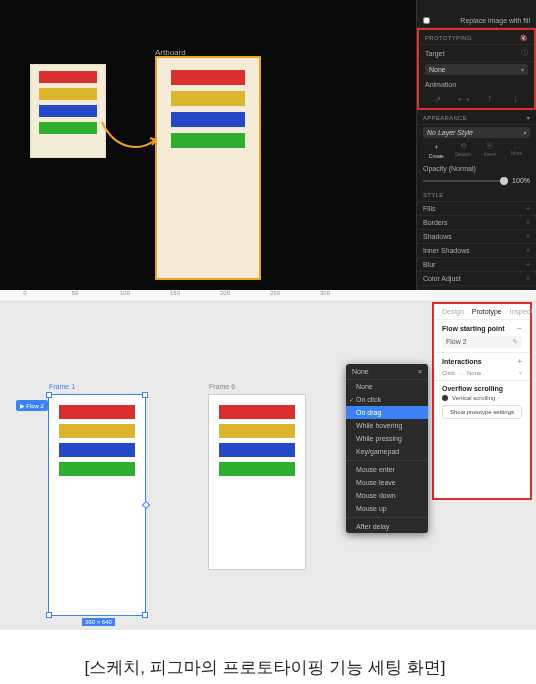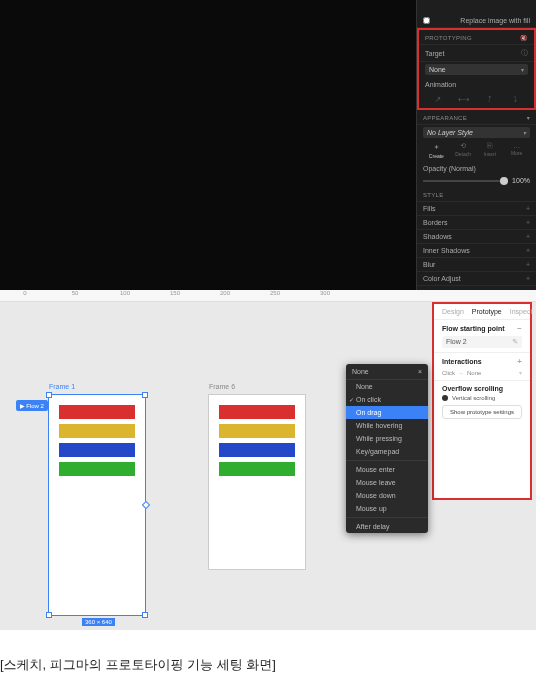--- a/index.html
+++ b/index.html
@@ -70,26 +70,45 @@
   .fg-section { padding: 4px 8px; border-bottom: 1px solid #eee; }
   .fg-sec-title { font-weight: 600; color: #222; margin-bottom: 3px; display: flex; justify-content: space-between; align-items: center; }
   .fg-sec-title span.ic { color: #aaa; font-size: 8px; }
   .fg-flow-name { background: #f4f4f4; padding: 2px 4px; border-radius: 2px; display: flex; justify-content: space-between; }
   .fg-int-row { display: flex; align-items: center; gap: 3px; font-size: 6px; color: #888; }
   .fg-int-row .arr { color: #bbb; }
   .fg-radio { display: flex; align-items: center; gap: 4px; font-size: 6px; }
   .fg-radio::before { content: ""; width: 6px; height: 6px; border-radius: 50%; background: #333; }
   .fg-wide-btn { border: 1px solid #ddd; text-align: center; padding: 3px 0; border-radius: 3px; margin-top: 4px; font-size: 6px; color: #444; }
 
-  .caption { position: absolute; top: 656px; left: 0; width: 530px; text-align: left; font-size: 13px; color: #222; }
+  .caption { position: absolute; top: 656px; left: 0; width: 530px; text-align: center; font-size: 17px; color: #222; }
 </style>
 </head>
 <body>
 
 <div class="sketch">
+  <div class="sketch-canvas">
+    <div class="sk-small">
+      <div class="bar b-red"></div>
+      <div class="bar b-yellow"></div>
+      <div class="bar b-blue"></div>
+      <div class="bar b-green"></div>
+    </div>
+    <div class="sk-art-label">Artboard</div>
+    <div class="sk-large">
+      <div class="bar b-red"></div>
+      <div class="bar b-yellow"></div>
+      <div class="bar b-blue"></div>
+      <div class="bar b-green"></div>
+    </div>
+    <svg class="sk-arrow" viewBox="0 0 60 40">
+      <path d="M2,2 C15,30 40,32 55,20" stroke="#f0a020" stroke-width="2" fill="none"></path>
+      <path d="M50,18 L56,20 L52,25" stroke="#f0a020" stroke-width="2" fill="none"></path>
+    </svg>
+  </div>
 
   <div class="sk-panel">
     <div class="sk-row" style="height:8px;border:none;"></div>
     <div class="sk-row sk-check">
       <input type="checkbox" style="">
       <span>Replace image with fill</span>
     </div>
 
     <div class="sk-proto-box">
       <div class="sk-row sk-head">

